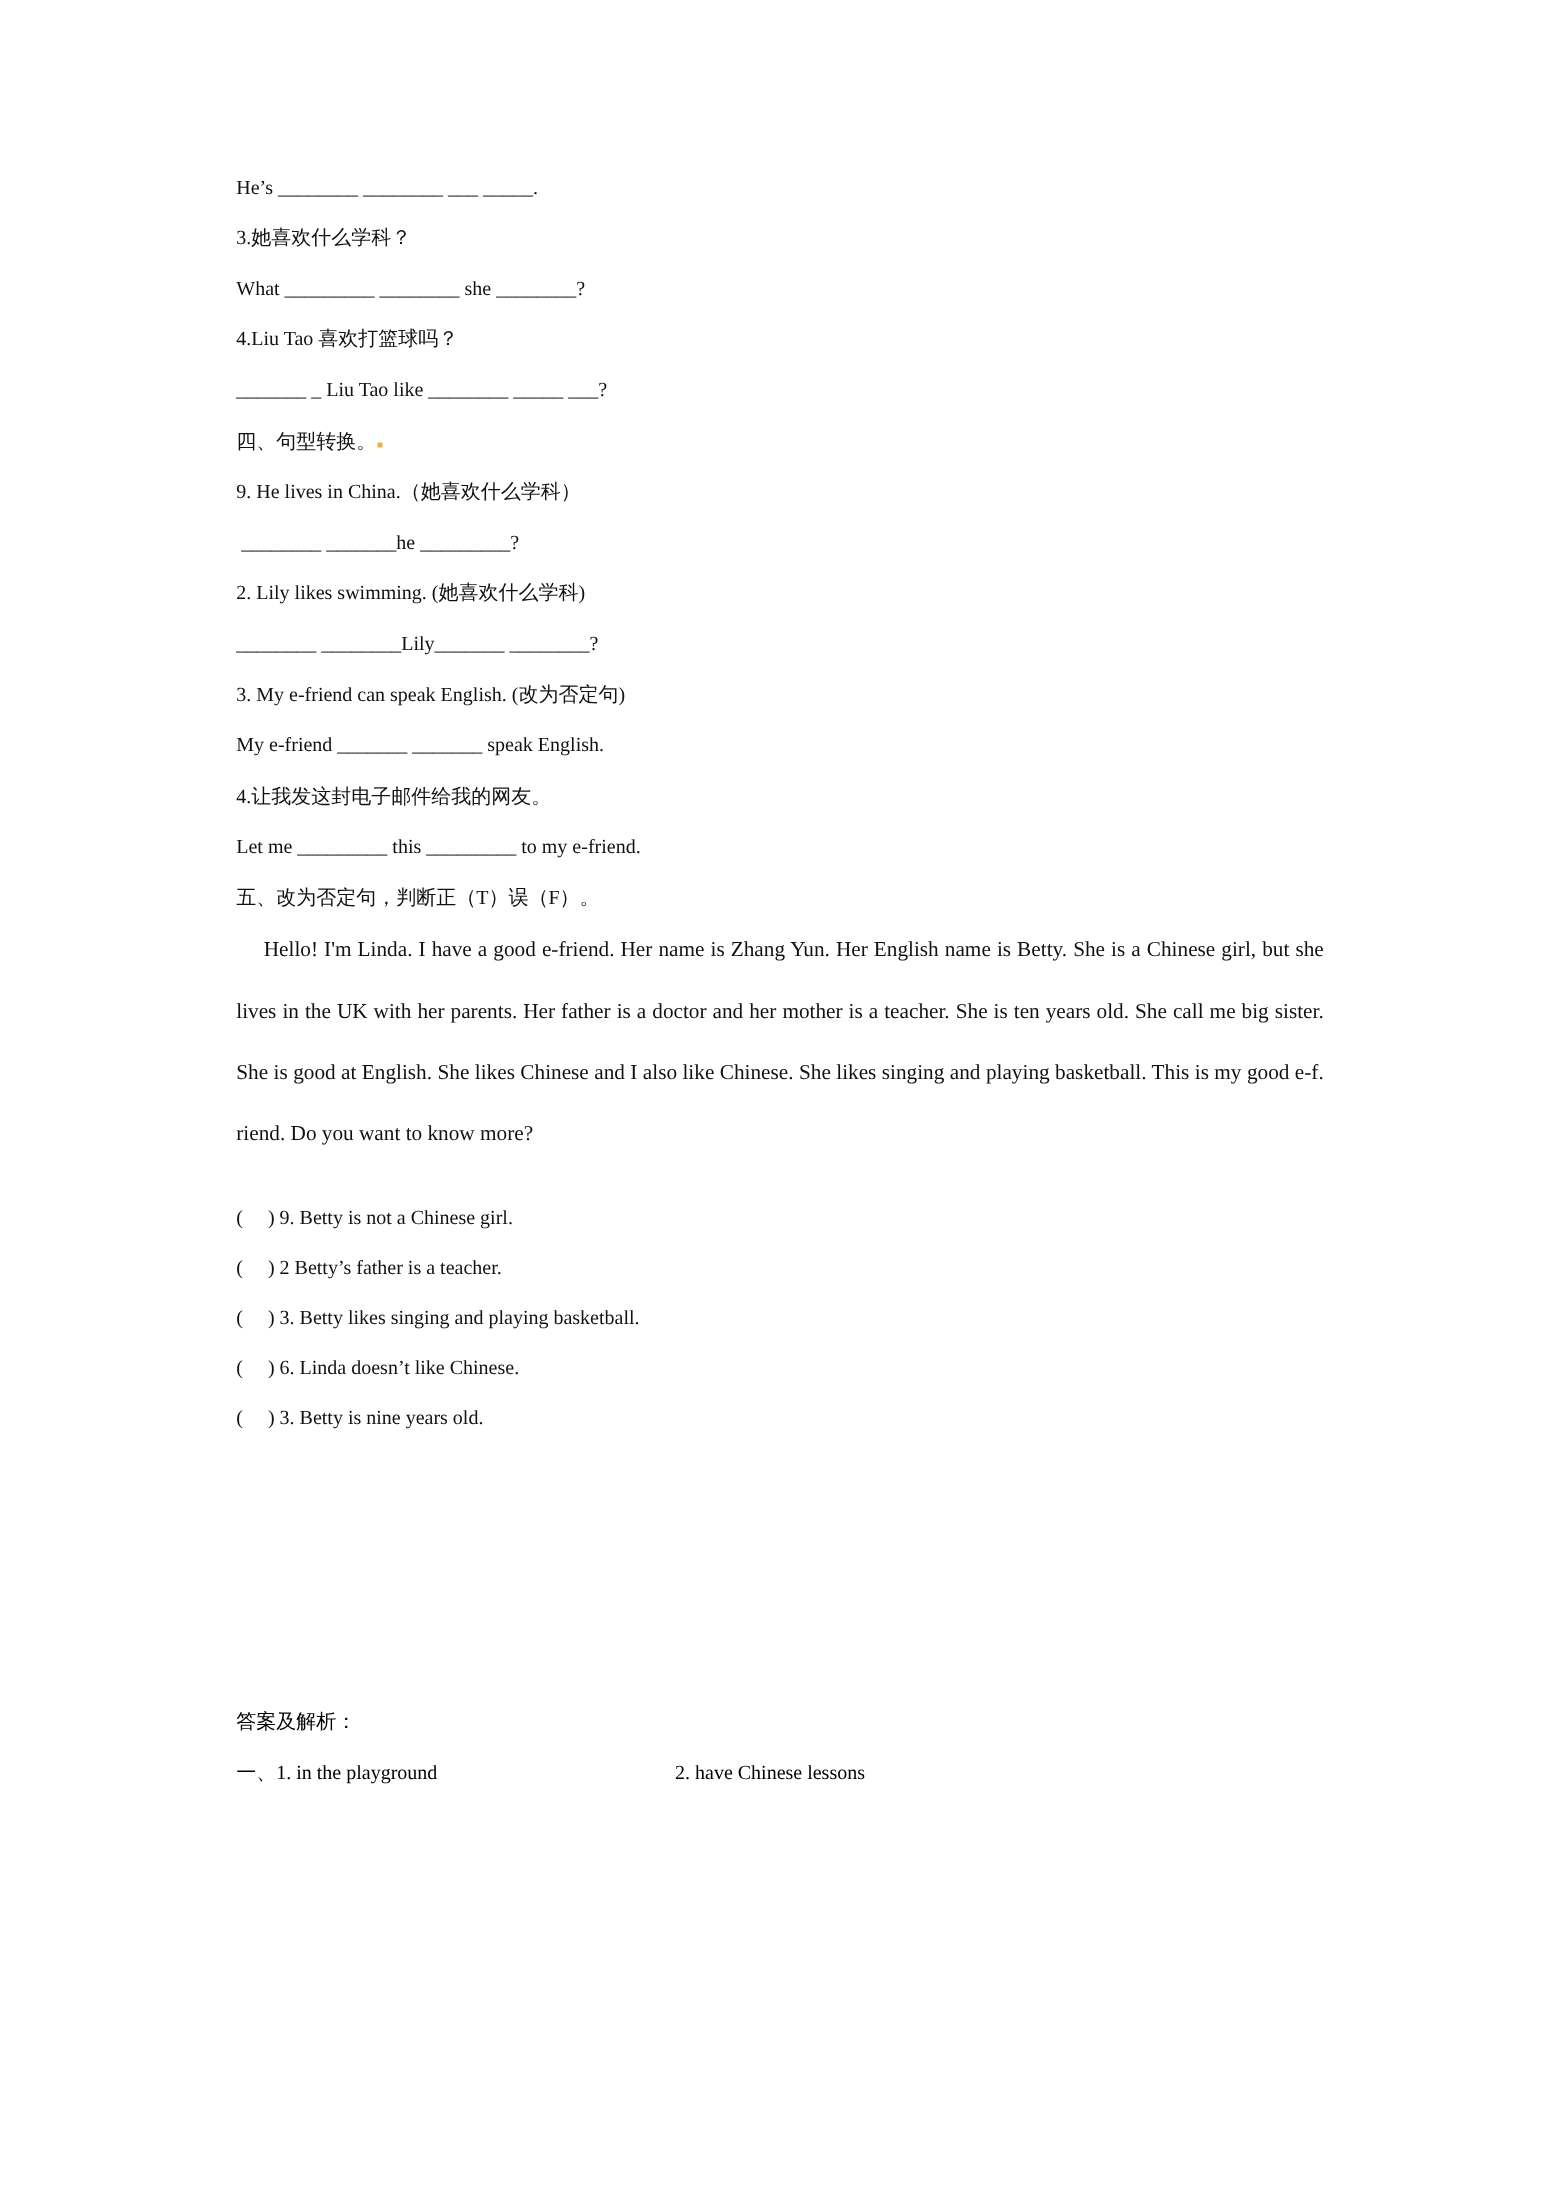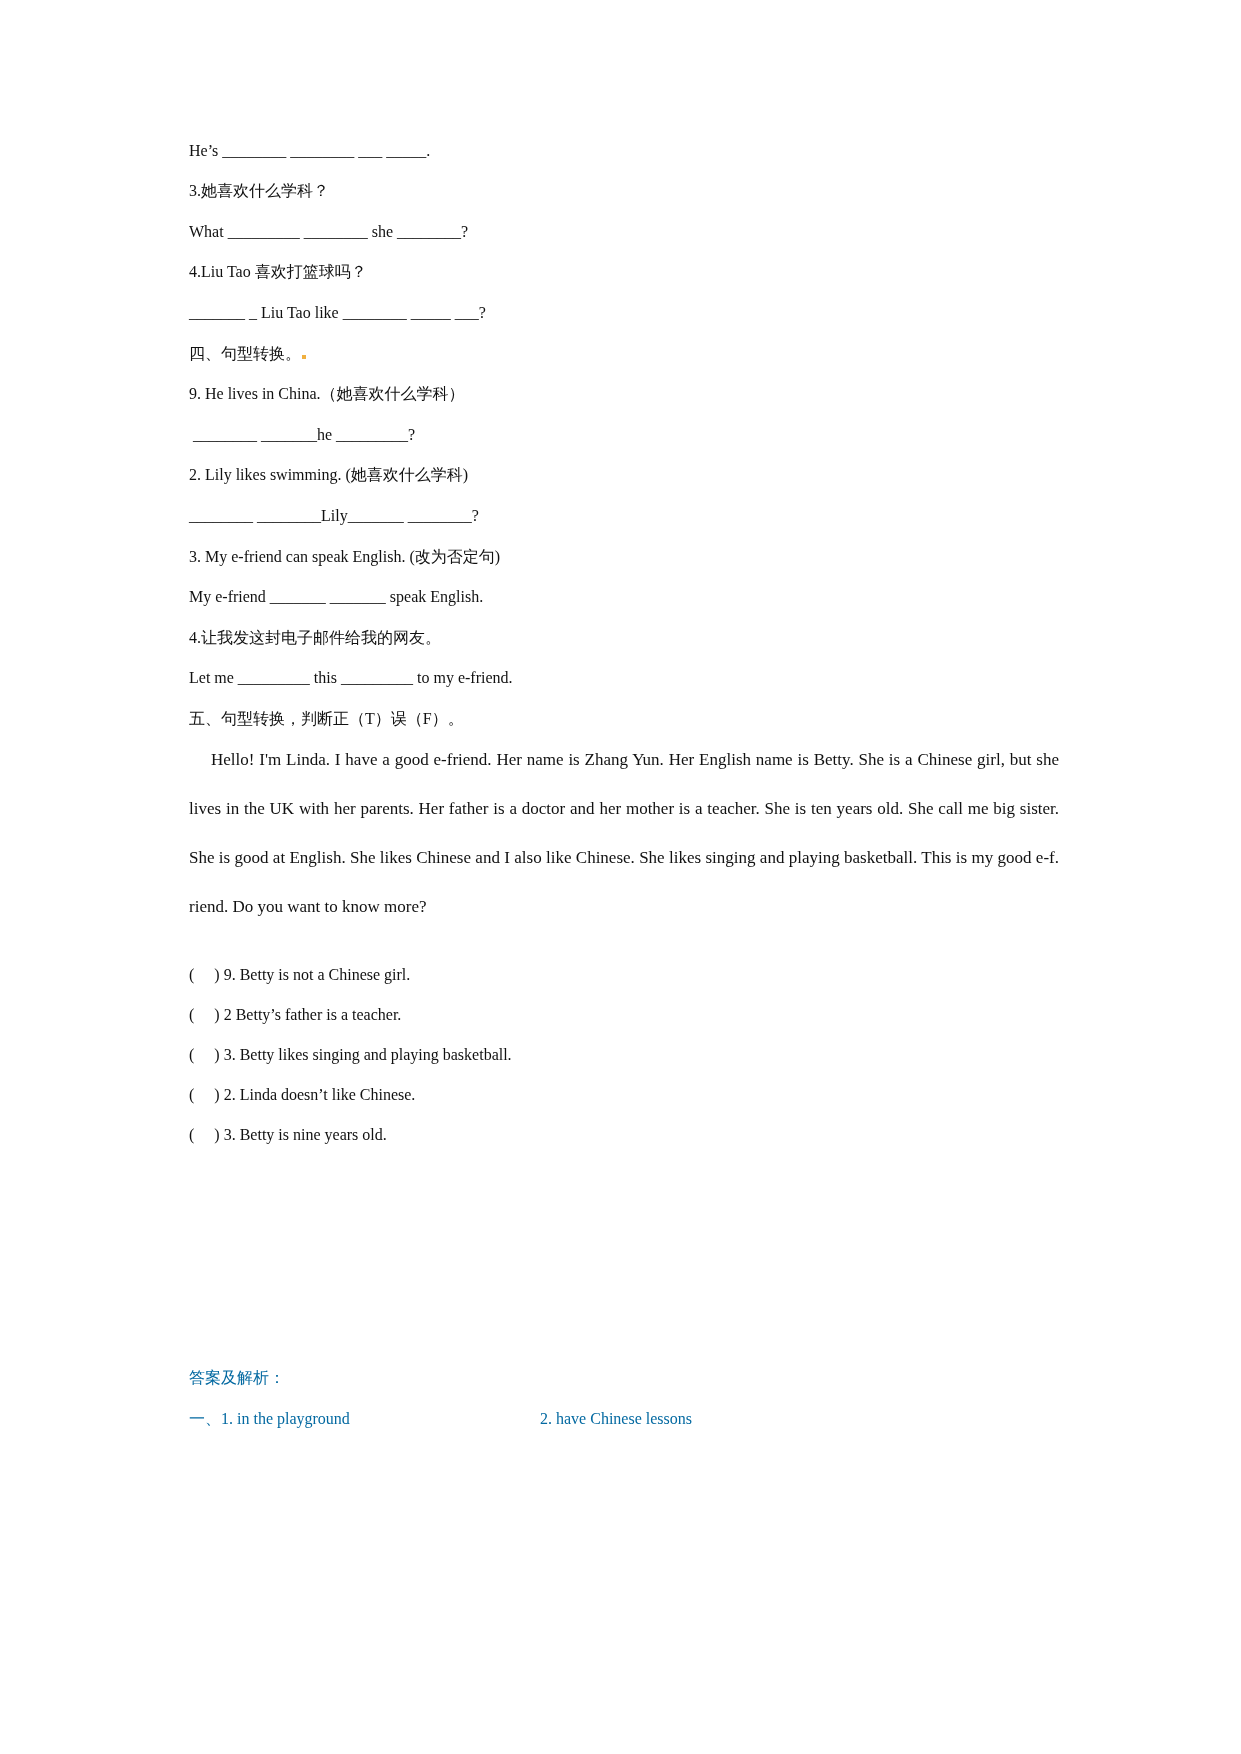--- a/index.html
+++ b/index.html
@@ -1,21 +1,21 @@
 <!DOCTYPE html>
 <html><head>
 <meta charset="utf-8">
 <style>
   html, body { margin:0; padding:0; background:#fff; }
   body { width:1241px; height:1754px; position:relative; overflow:hidden;
          font-family:"Liberation Serif","DejaVu Serif",serif; color:#111; }
   .line { position:absolute; left:189px; font-size:16px; line-height:24px; white-space:pre; }
   .u { text-underline-offset:3px; }
   .mark { display:inline-block; width:4px; height:4px; background:#f0b040; vertical-align:baseline; margin:0 1px; }
-  .red { color:#0369a1;font-family:Liberation Serif, serif; }
+  .red { color:#000000;font-family:Liberation Serif, serif; }
   .para { position:absolute; left:189px; width:870px; font-size:17px; line-height:49px; text-align:justify; }
   .para .indent { display:inline-block; width:22px; }
 </style>
 </head>
 <body>
 
 <div>
   <div class="line" style="top:139px">He’s ________ ________ ___ _____.</div>
   <div class="line" style="top:179px">3.她喜欢什么学科？</div>
   <div class="line" style="top:220px">What _________ ________ she ________?</div>
@@ -23,26 +23,26 @@
   <div class="line" style="top:301px">_______ _ Liu Tao like ________ _____ ___?</div>
   <div class="line" style="top:342px"><span>四、句型转换。</span><span class="mark"></span></div>
   <div class="line" style="top:382px"><span>9. He lives in</span><span class="u"> China</span><span>.（她喜欢什么学科）</span></div>
   <div class="line" style="top:423px"> ________ _______he _________?</div>
   <div class="line" style="top:463px"><span>2. Lily likes </span><span class="u">swimming</span><span>. (她喜欢什么学科)</span></div>
   <div class="line" style="top:504px">________ ________Lily_______ ________?</div>
   <div class="line" style="top:545px">3. My e-friend can speak English. (改为否定句)</div>
   <div class="line" style="top:585px">My e-friend _______ _______ speak English.</div>
   <div class="line" style="top:626px">4.让我发这封电子邮件给我的网友。</div>
   <div class="line" style="top:666px">Let me _________ this _________ to my e-friend.</div>
-  <div class="line" style="top:707px">五、句型转换，判断正（T）误（F）。</div>
+  <div class="line" style="top:707px">五、改为否定句，判断正（T）误（F）。</div>
 
   <div class="para" style="top:735px"><span class="indent"></span><span>Hello! I'm Linda. I have a good e-friend. Her name is Zhang Yun. Her English name is Betty. She is a Chinese girl, but she lives in the UK with her parents. Her father is a doctor and her mother is a teacher. She is ten years old. She call me big sister. She is good at English. She likes Chinese and I also like Chinese. She likes singing and playing basketball. This is my good e-f. riend. Do you want to know more?</span></div>
 
   <div class="line" style="top:963px">(     ) 9. Betty is not a Chinese girl.</div>
   <div class="line" style="top:1003px">(     ) 2 Betty’s father is a teacher.</div>
   <div class="line" style="top:1043px">(     ) 3. Betty likes singing and playing basketball.</div>
-  <div class="line" style="top:1083px">(     ) 2. Linda doesn’t like Chinese.</div>
+  <div class="line" style="top:1083px">(     ) 6. Linda doesn’t like Chinese.</div>
   <div class="line" style="top:1123px">(     ) 3. Betty is nine years old.</div>
 
   <div class="line red" style="top:1366px">答案及解析：</div>
   <div class="line red" style="top:1407px">一、1. in the playground</div>
   <div class="line red" style="top:1407px; left:540px">2. have Chinese lessons</div>
 </div>
 
 </body></html>

